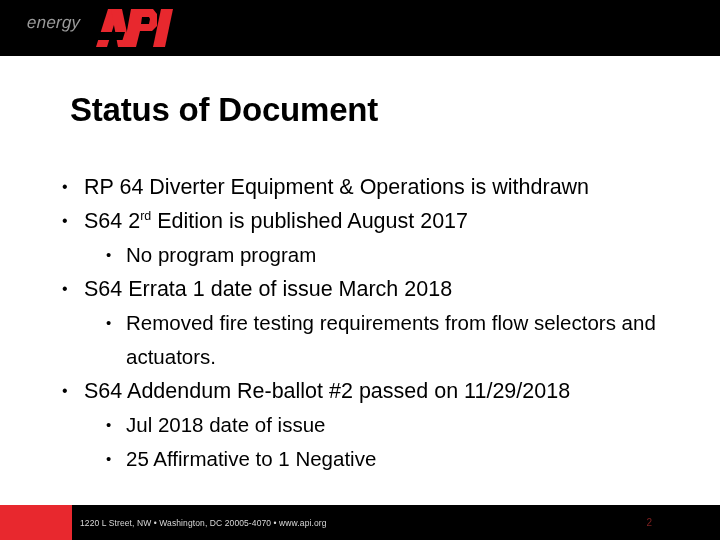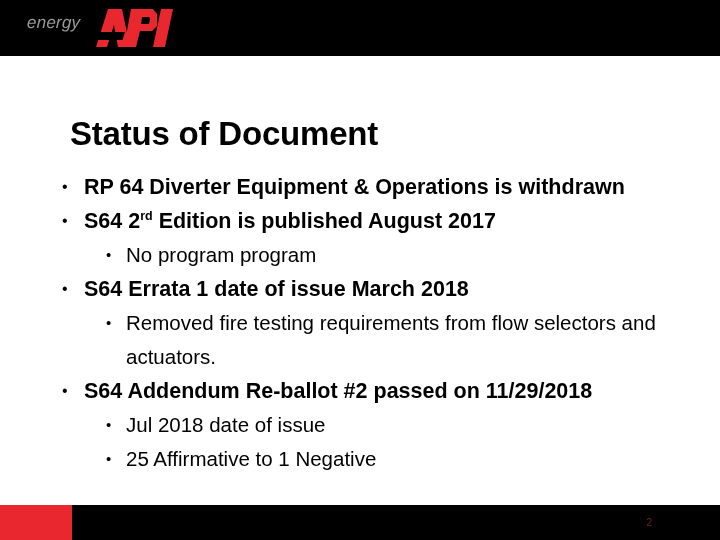--- a/index.html
+++ b/index.html
@@ -55,21 +55,21 @@
     height: 44px;
   }
   .logo-api svg {
     display: block;
   }
 
   
   .title {
     position: absolute;
     left: 70px;
-    top: 116px;
+    top: 92px;
     width: 600px;
     font-size: 33px;
     font-weight: bold;
     color: #000000;
     letter-spacing: -0.2px;
     line-height: 1.08;
   }
 
   
   .body {
@@ -98,21 +98,20 @@
     line-height: 34px;
     margin-left: 0px;
   }
   .lvl1 .marker {
     width: 22px;
     font-size: 16px;
     line-height: 34px;
   }
   .lvl1 .btext {
     padding-right: 4px;
-    font-weight: bold;
   }
 
   
   .lvl2 {
     font-size: 20.5px;
     line-height: 34px;
     margin-left: 44px;
   }
   .lvl2 .marker {
     width: 20px;
@@ -231,15 +230,16 @@
 
     <div class="bullet lvl2">
       <span class="marker">•</span>
       <span class="btext">25 Affirmative to 1 Negative</span>
     </div>
 
   </div>
 
   <div class="footer-red"></div>
   <div class="footer-black"></div>
+  <div class="footer-text">1220 L Street, NW  •  Washington, DC 20005-4070  •  www.api.org</div>
   <div class="footer-page">2</div>
 
 </div>
 
 </body></html>

